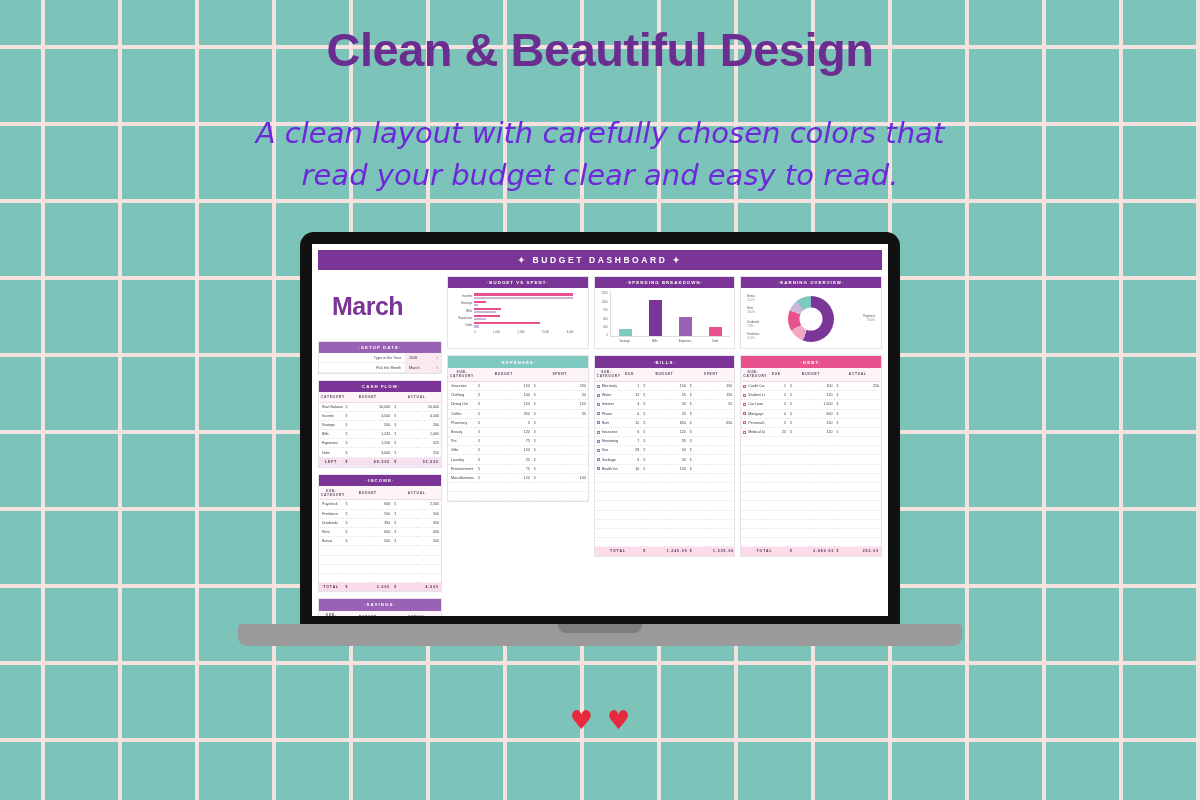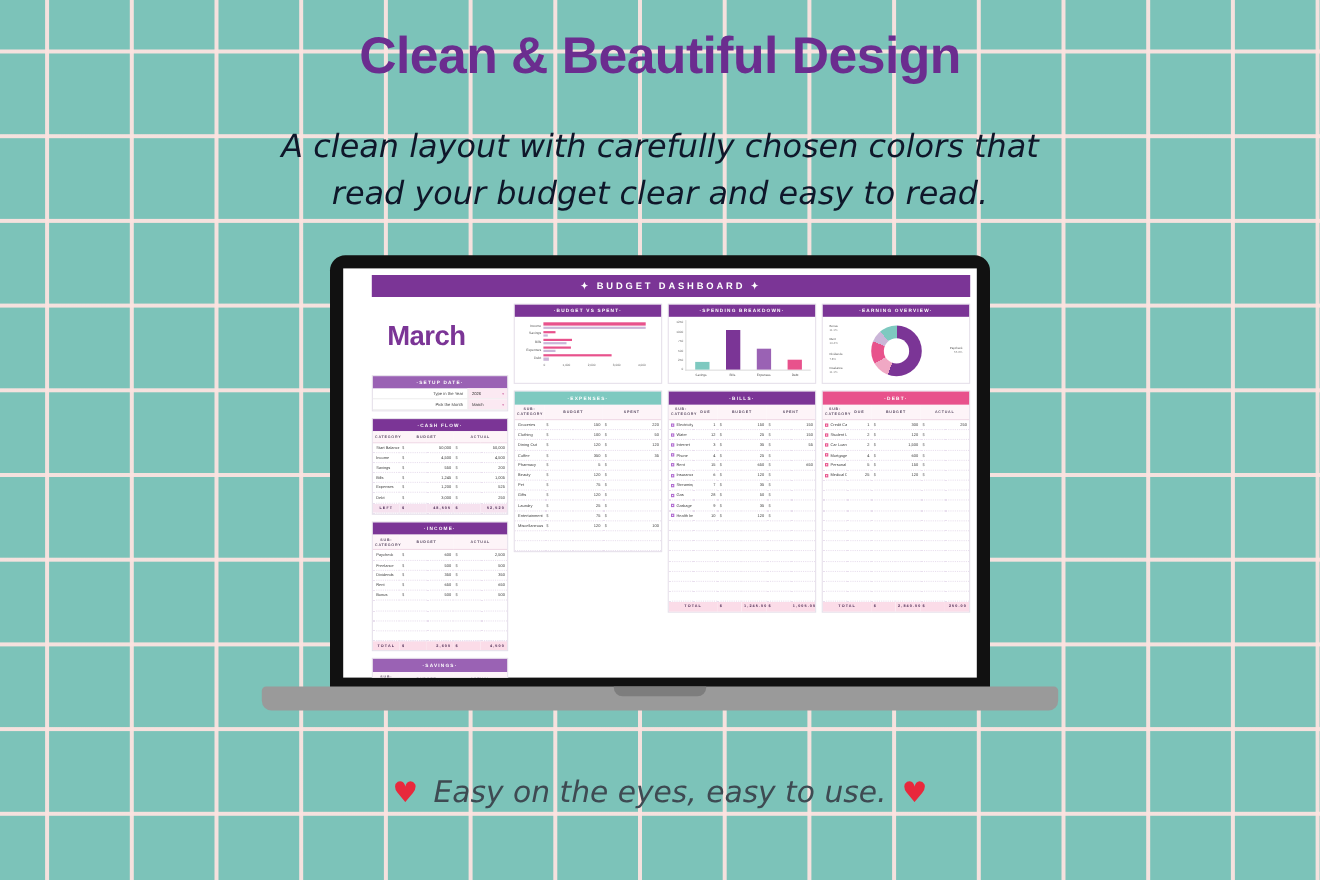--- a/index.html
+++ b/index.html
@@ -13,21 +13,21 @@
     background-size: 77px 77px;
     background-position: -36px -32px;
     position:relative; overflow:hidden;
   }
   .hero-title{
     position:absolute; top:22px; left:0; width:1200px; text-align:center;
     font-size:47px; font-weight:bold; color:#6b2d8f; letter-spacing:-0.5px;
   }
   .hero-sub{
     position:absolute; top:112px; left:0; width:1200px; text-align:center;
-    font-size:29px; font-style:italic; color:#0f172a; line-height:1.45;
+    font-size:29px; font-style:italic; color:#6d28d9; line-height:1.45;
     font-family:"DejaVu Sans", sans-serif;
   }
   .footer-note{
     position:absolute; top:705px; left:0; width:1200px; text-align:center;
     font-size:27px; font-style:italic; color:#3e4a52;
     font-family:"DejaVu Sans", sans-serif; display:flex; justify-content:center;
     align-items:center; gap:14px;
   }
   .heart{ color:#e8283c; font-style:normal; font-size:26px; }
 
@@ -38,21 +38,21 @@
   .base{
     position:absolute; left:238px; top:624px; width:724px; height:22px;
     background:#9a9a9a; border-radius:4px 4px 9px 9px;
   }
   .notch{
     position:absolute; left:558px; top:624px; width:84px; height:9px;
     background:#7d7d7d; border-radius:0 0 8px 8px;
   }
 
   
-  .dash{ padding:6px 6px 0 6px; font-size:3.6px; color:#333;margin-left:20px; }
+  .dash{ padding:6px 6px 0 6px; font-size:3.6px; color:#333; }
   .dash-title{
     background:#7b3596; color:#fff; text-align:center; font-weight:bold;
     letter-spacing:2.6px; font-size:8.5px; padding:5px 0; margin-bottom:6px;
   }
   .cols{ display:flex; gap:5px; align-items:flex-start; }
   .col{ flex:1; min-width:0; }
   .col-1{ flex:0 0 124px; }
 
   .panel{ background:#fff; border:0.5px solid #e6e0ea; margin-bottom:6px; }
   .bar{
@@ -885,15 +885,14 @@
 
       </div>
     </div>
   </div>
 </div>
 <div class="base"></div>
 <div class="notch"></div>
 
 <div class="footer-note">
   <span class="heart">♥</span>
-  <span>Easy on the eyes, easy to use.</span>
   <span class="heart">♥</span>
 </div>
 
 </body></html>

